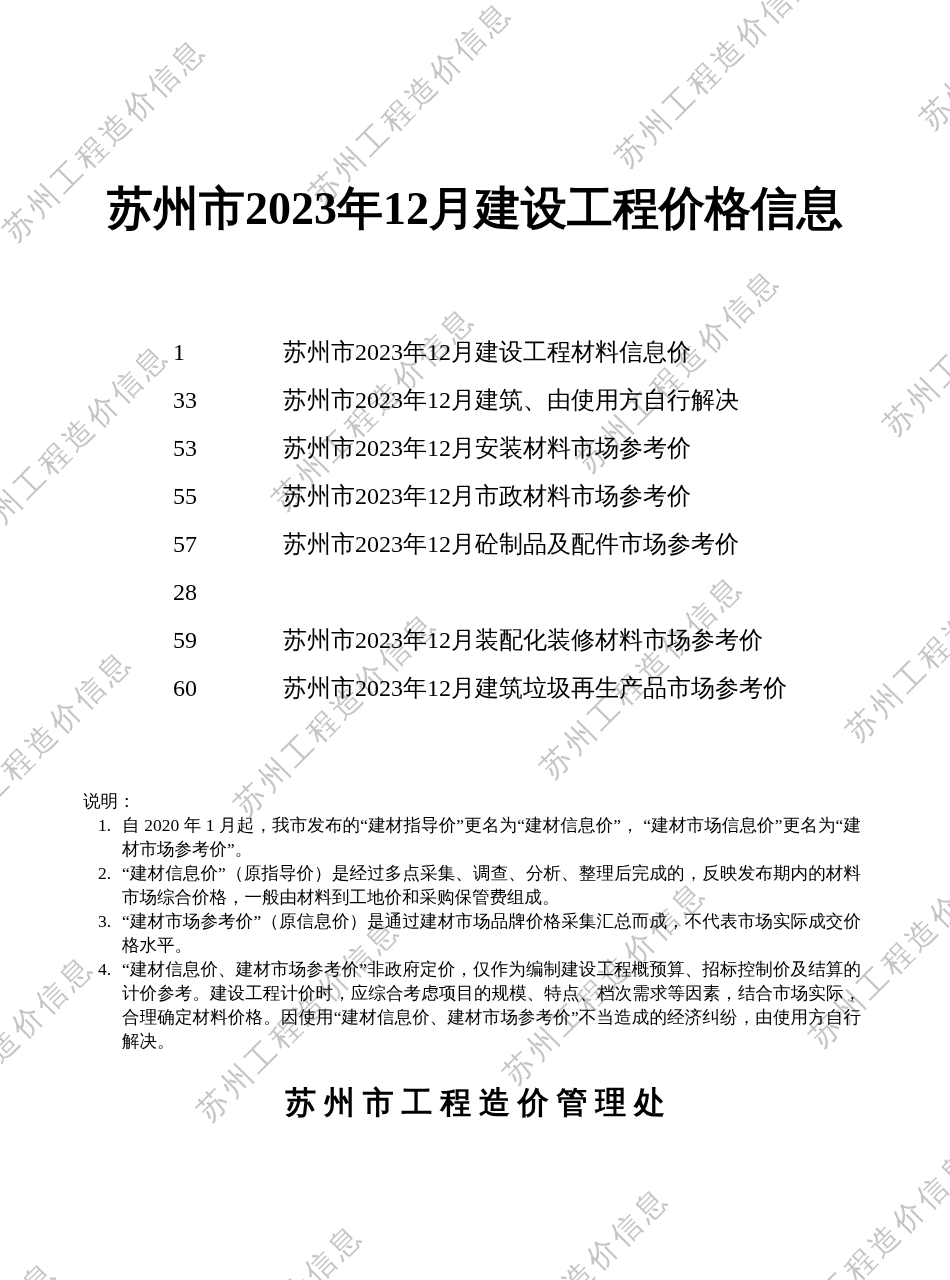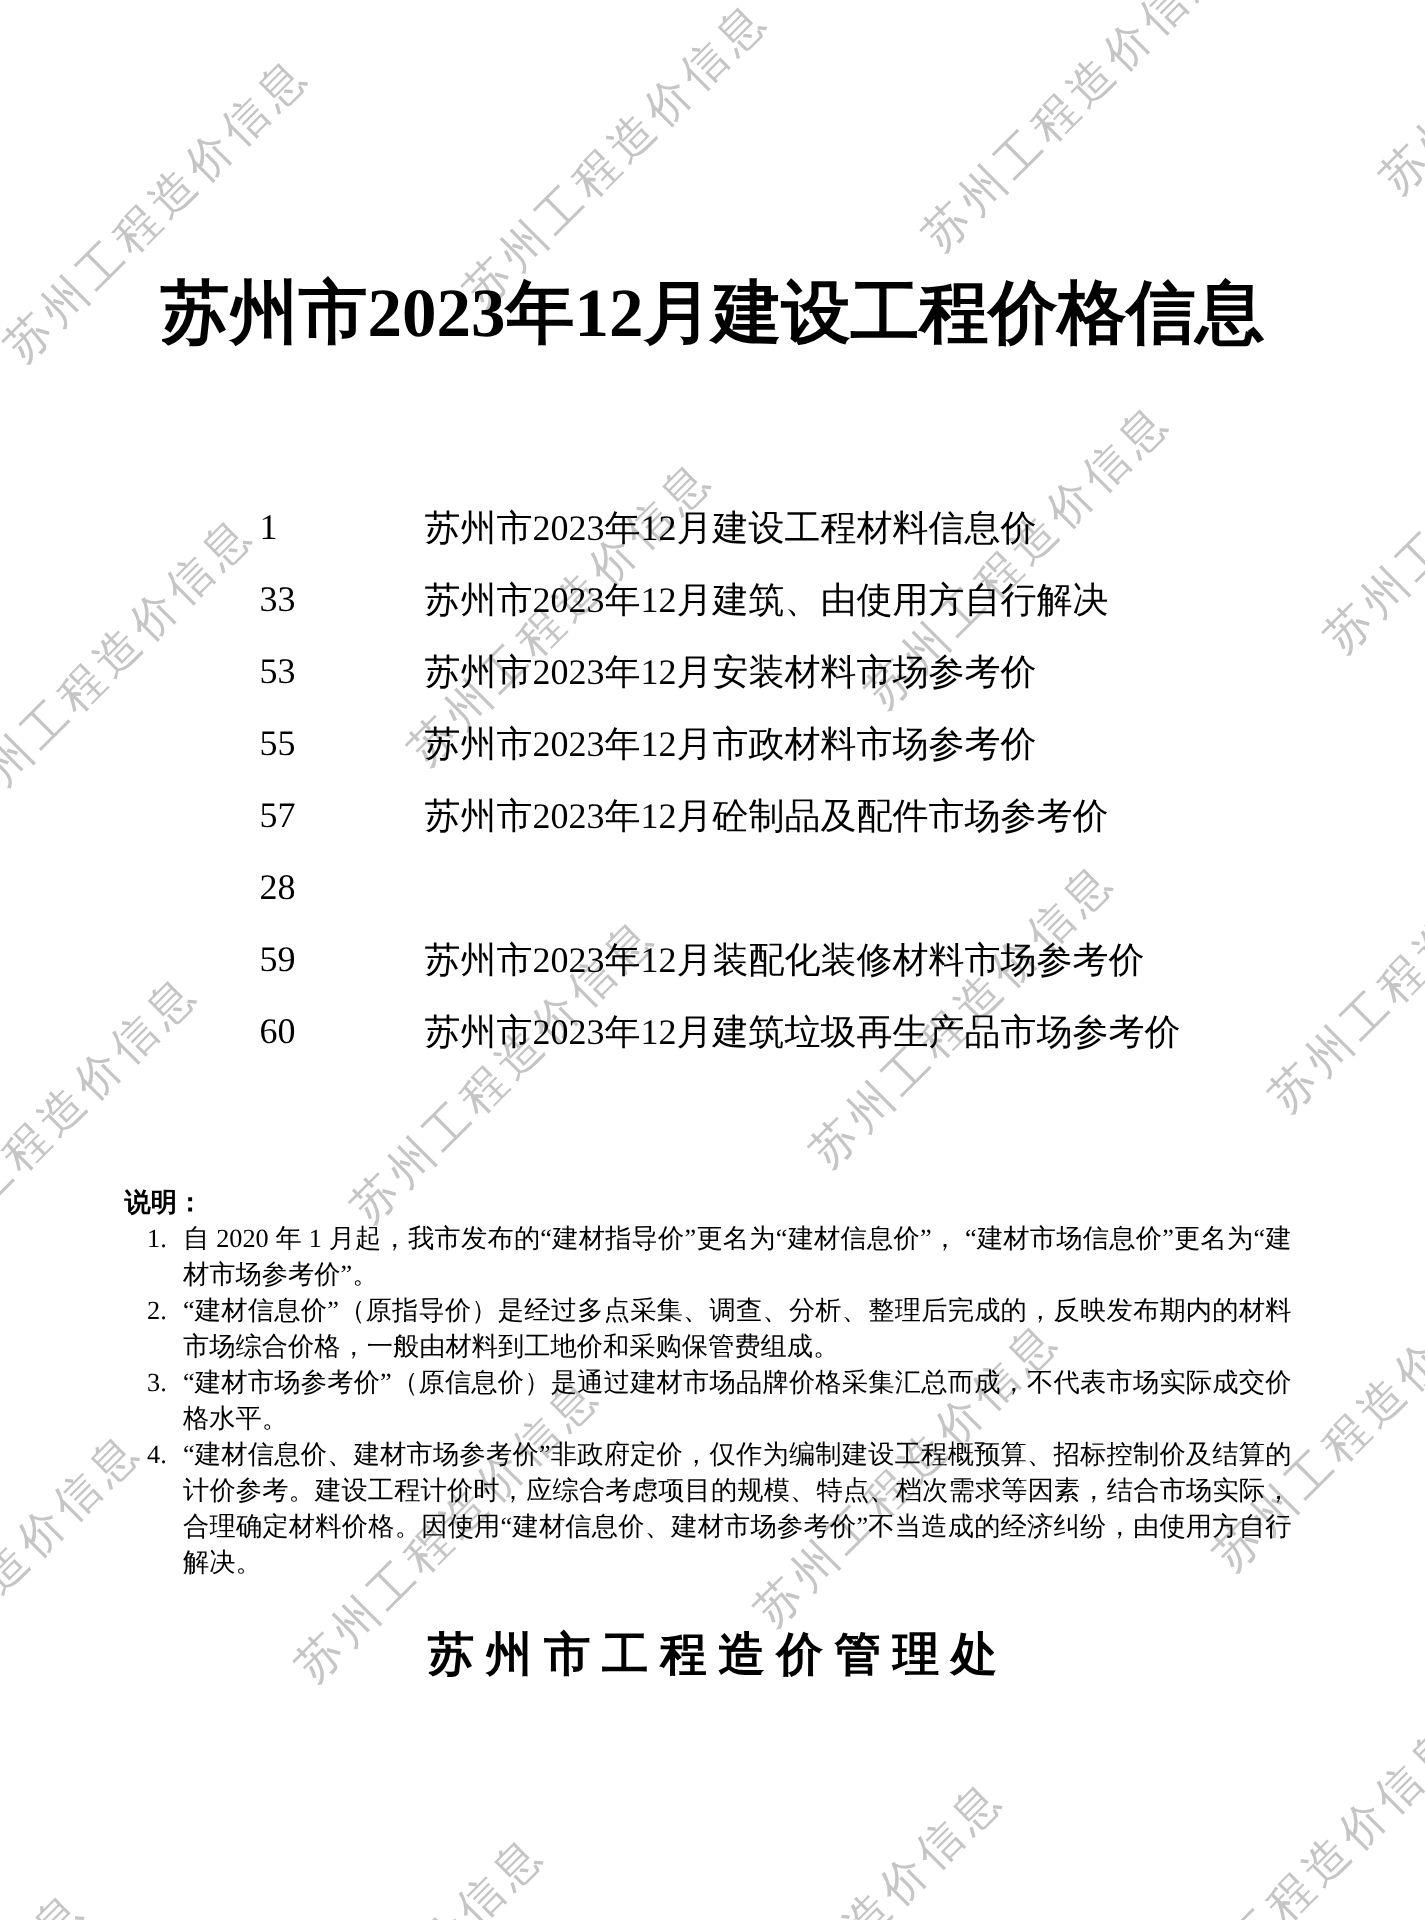--- a/index.html
+++ b/index.html
@@ -49,21 +49,21 @@
   .toc-page { margin-left: 173px; width: 110px; }
   .toc-title { flex: 1; }
   .notes {
     position: absolute;
     left: 83px;
     top: 789px;
     width: 778px;
     font-size: 17.5px;
     line-height: 24px;
   }
-  .notes-heading { margin: 0; font-weight: bold; }
+  .notes-heading { margin: 0; }
   .notes-list { margin: 0; padding: 0; list-style: none; }
   .note-item { position: relative; padding-left: 39px; text-align: justify; }
   .note-num { position: absolute; left: 15px; top: 0; }
   .publisher {
     position: absolute;
     top: 1082px;
     left: 0;
     width: 100%;
     text-align: center;
     font-size: 31px;

